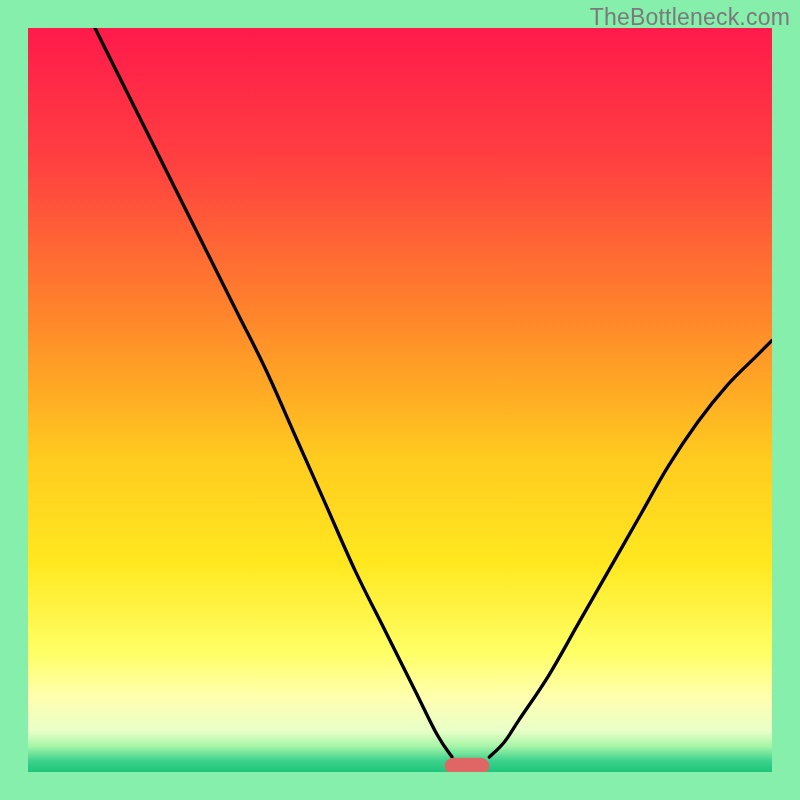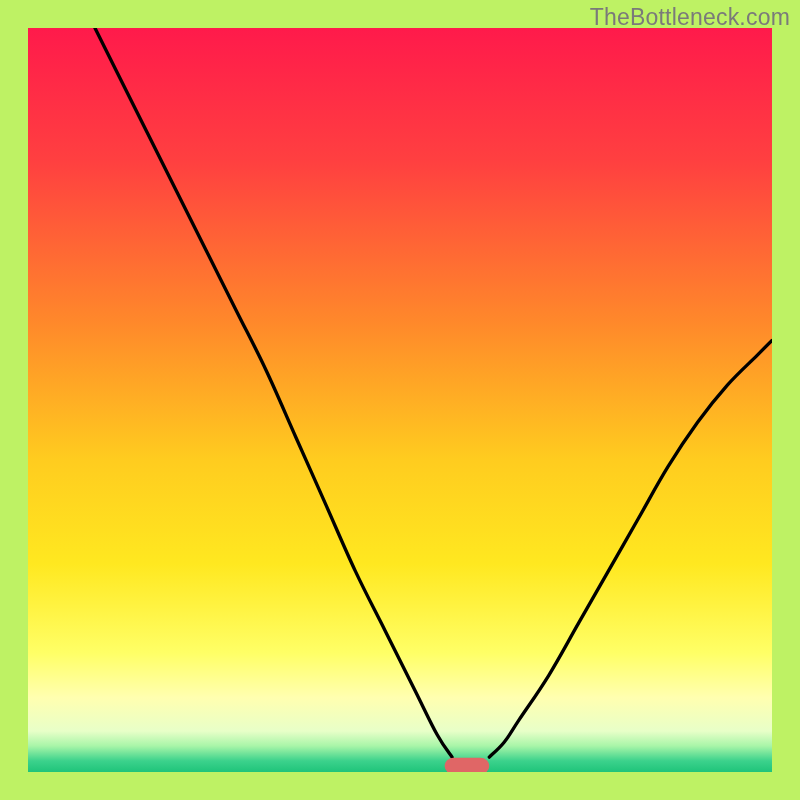--- a/index.html
+++ b/index.html
@@ -8,21 +8,21 @@
     width: 800px;
     height: 800px;
     background: #000;
     font-family: Arial, Helvetica, sans-serif;
     overflow: hidden;
   }
   .frame {
     position: relative;
     width: 800px;
     height: 800px;
-    background: #bef264;
+    background: #86efac;
   }
   .plot {
     position: absolute;
     left: 28px;
     top: 28px;
     width: 744px;
     height: 744px;
   }
   .plot svg {
     display: block;

